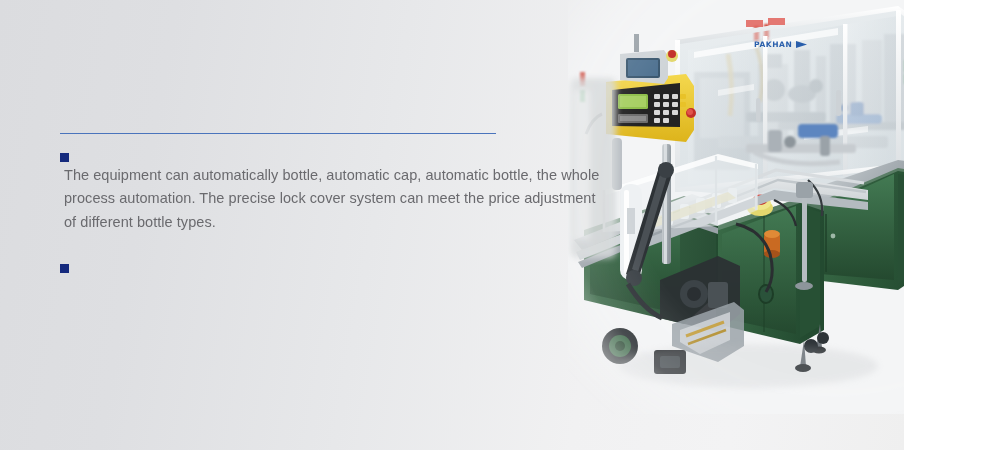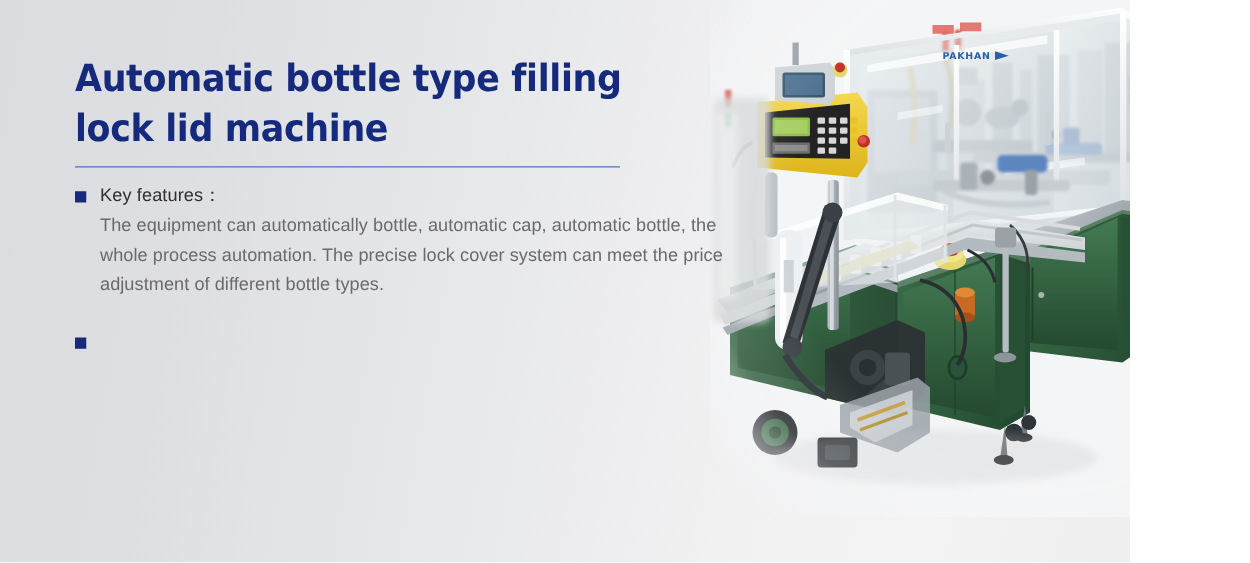--- a/index.html
+++ b/index.html
@@ -77,21 +77,21 @@
   }
 
   .feature-label {
     font-size: 14.5px;
     line-height: 1.45;
     color: #2f2f33;
     letter-spacing: 0.1px;
   }
 
   .feature-body {
-    margin-left: 20px;
+    margin-left: 4px;
     font-size: 14.5px;
     line-height: 1.62;
     color: #6a6a6e;
     letter-spacing: 0.05px;
   }
   .feature-body.justify { text-align: justify; }
 
   
   .photo-wrap {
     position: absolute;
@@ -418,33 +418,28 @@
       <g>
         <rect x="234" y="200" width="5" height="88" rx="2" fill="#b6bcc1"></rect>
         <ellipse cx="236" cy="292" rx="9" ry="4" fill="#8d959b"></ellipse>
         <rect x="228" y="188" width="17" height="16" rx="3" fill="#9aa2a8"></rect>
       </g>
 
       <ellipse cx="180" cy="372" rx="130" ry="22" fill="#b9bcbf" opacity="0.22" filter="url(#softer)"></ellipse>
     </svg>
   </div>
 
-  <div class="text-block">
-    <h1 class="title">Automatic bottle type filling
-lock lid machine</h1>
-  </div>
 
   <div class="divider"></div>
 
   <div class="features">
 
     <div class="feature-group">
       <div class="feature-head">
         <span class="bullet-square"></span>
-        <span class="feature-label">Key features：</span>
       </div>
       <div class="feature-body">The equipment can automatically bottle, automatic cap, automatic bottle, the whole process automation. The precise lock cover system can meet the price adjustment of different bottle types.</div>
     </div>
 
     <div class="feature-group">
       <div class="feature-head">
         <span class="bullet-square"></span>
       </div>
     </div>
 

